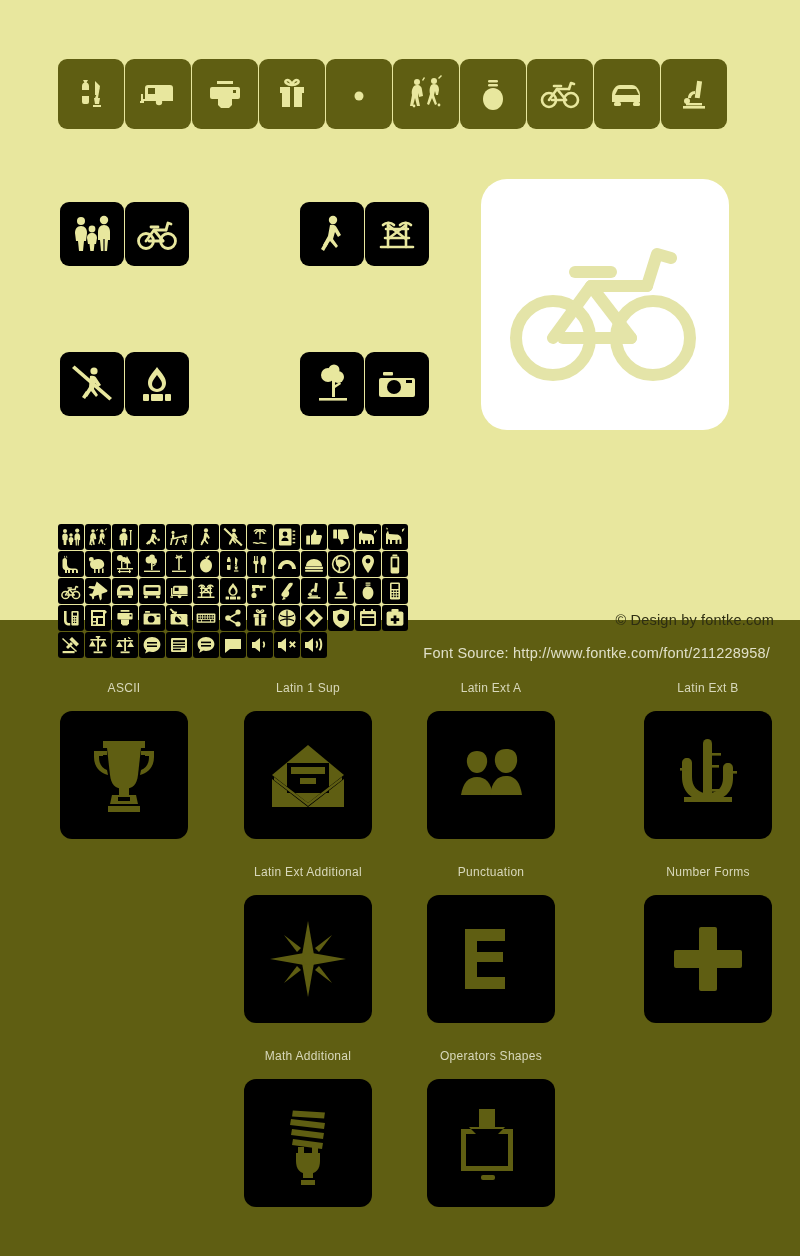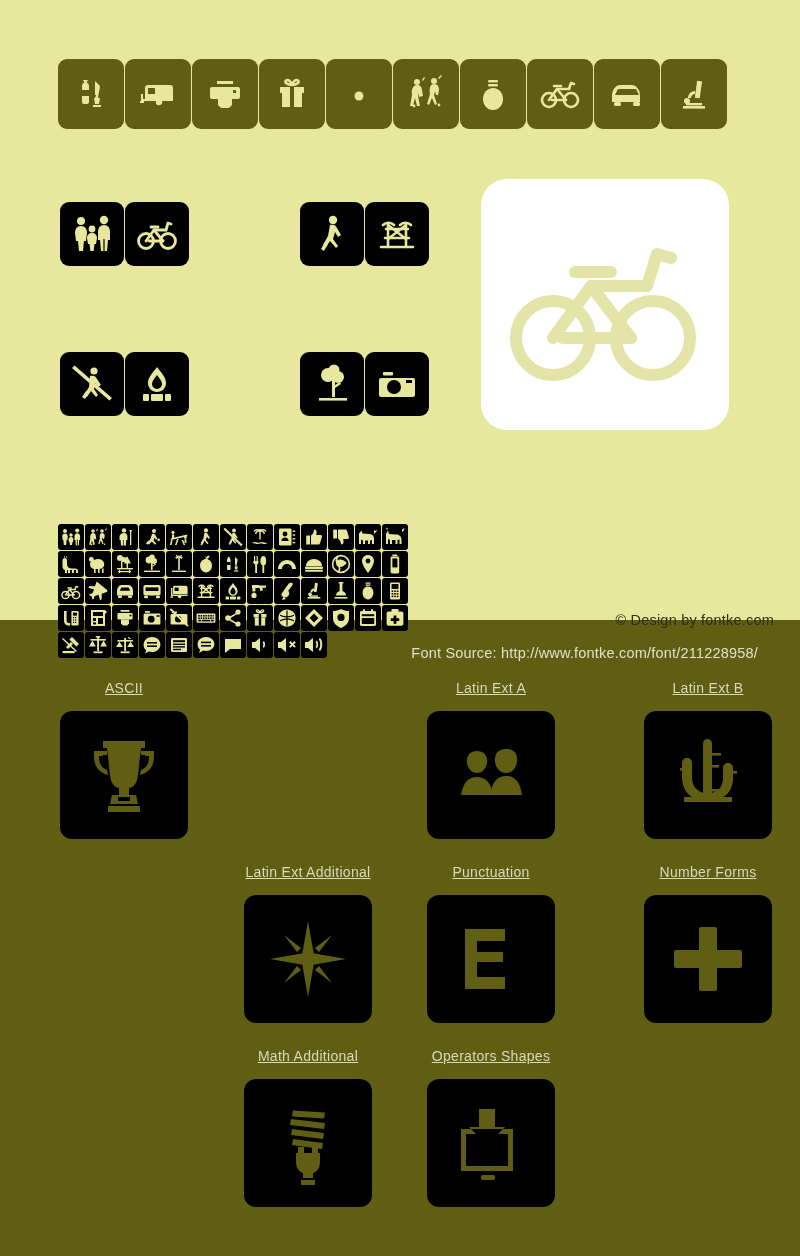--- a/index.html
+++ b/index.html
@@ -60,37 +60,37 @@
   }
   .glyph-cell svg{display:block;}
 
   
   #credit-design{
     position:absolute;right:26px;top:612px;
     font-size:14.5px;color:#2e2e12;letter-spacing:.2px;
     white-space:nowrap;padding-left:39px;
   }
   #credit-source{
-    position:absolute;right:42px;top:645px;
+    position:absolute;right:30px;top:645px;
     font-size:14.5px;color:#e0e0c8;letter-spacing:.2px;
     text-align:left;white-space:nowrap;
   }
 
   
   #sample-grid{
     position:absolute;left:0;top:680px;width:800px;
   }
   .sample-row{position:relative;height:184px;}
   .sample-cell{
     position:absolute;top:0;width:184px;
     display:flex;flex-direction:column;align-items:center;
   }
   .sample-label{
-    font-size:14px;color:#d8d8bb;letter-spacing:.3px;
-    height:16px;line-height:16px;margin-bottom:15px;white-space:nowrap;text-decoration:underline;
+    font-size:12px;color:#d8d8bb;letter-spacing:.3px;
+    height:16px;line-height:16px;margin-bottom:15px;white-space:nowrap;
   }
   .sample-box{
     width:128px;height:128px;background:#000;border-radius:12px;
     display:flex;align-items:center;justify-content:center;
   }
   .sample-box svg{display:block;}
   .sc0{left:32px}.sc1{left:216px}.sc2{left:399px}.sc3{left:616px}
 </style>
 </head>
 <body>
@@ -866,20 +866,40 @@
             <rect x="22" y="24" width="5" height="5"></rect>
             <rect x="69" y="24" width="5" height="5"></rect>
             <rect x="43" y="60" width="10" height="8"></rect>
             <path d="M36 68h24l2 9H34z"></path>
             <rect x="42" y="70" width="12" height="4" fill="#000"></rect>
             <rect x="32" y="79" width="32" height="6"></rect>
           </g>
         </svg>
       </div>
     </div>
+    <div class="sample-cell sc1">
+      <div class="sample-label">Latin 1 Sup</div>
+      <div class="sample-box">
+        <svg width="96" height="96" viewBox="0 0 96 96">
+          <rect width="96" height="96" fill="#000"></rect>
+          <g fill="#5f5e12">
+            <path d="M48 18L84 48v32H12V48z"></path>
+          </g>
+          <g fill="#000">
+            <rect x="27" y="36" width="42" height="30"></rect>
+            <path d="M12 48l36 28 36-28v4L48 80 12 52z"></path>
+          </g>
+          <g fill="#5f5e12">
+            <rect x="31" y="40" width="34" height="7"></rect>
+            <rect x="40" y="51" width="16" height="6"></rect>
+            <path d="M14 50l34 26 34-26v3L48 79 14 53z"></path>
+          </g>
+        </svg>
+      </div>
+    </div>
     <div class="sample-cell sc2">
       <div class="sample-label">Latin Ext A</div>
       <div class="sample-box">
         <svg width="96" height="96" viewBox="0 0 96 96">
           <rect width="96" height="96" fill="#000"></rect>
           <g fill="#5f5e12">
             <path d="M34 24c7 0 11 5 10 12-1 6-5 10-10 10s-9-4-10-10c-1-7 3-12 10-12z"></path>
             <path d="M34 50c9 0 14 6 16 18H18c2-12 7-18 16-18z"></path>
             <path d="M63 22c8 0 12 5 11 13-1 6-5 11-11 11s-10-5-11-11c-1-8 3-13 11-13z"></path>
             <path d="M63 49c9 0 14 6 16 19H47c2-13 7-19 16-19z"></path>

